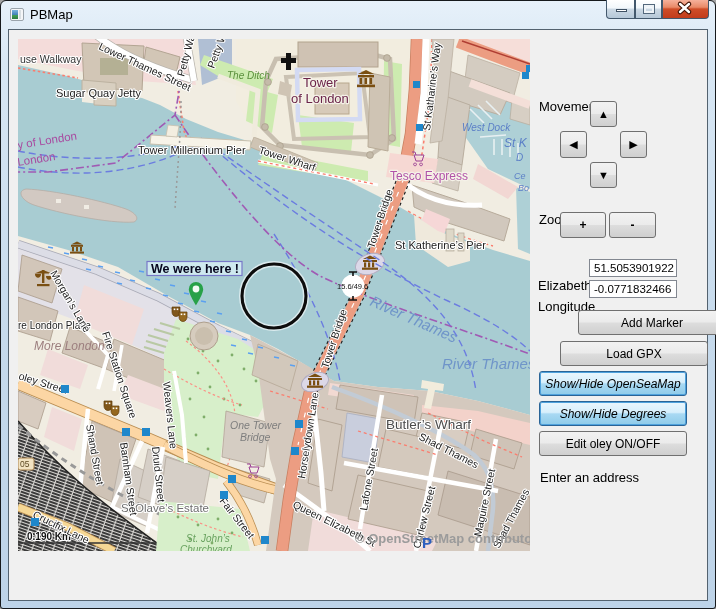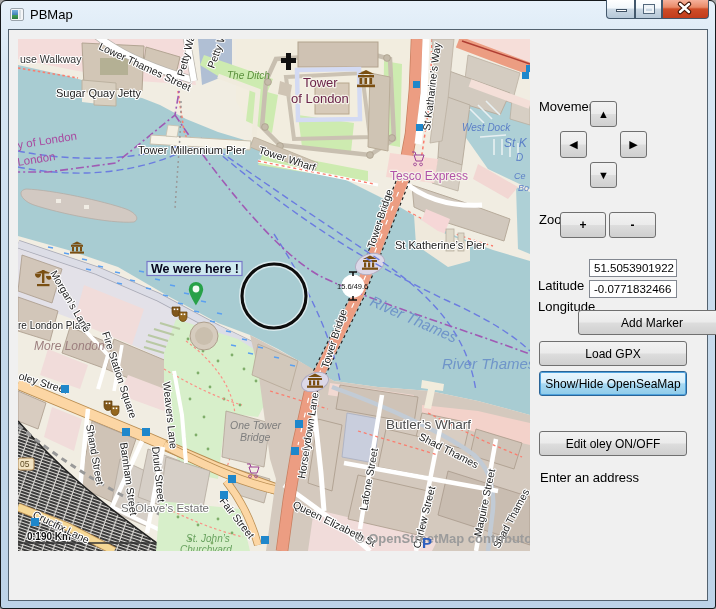--- a/index.html
+++ b/index.html
@@ -25,21 +25,21 @@
     background:linear-gradient(180deg,#f6b19b 0%,#e98a68 40%,#cf4d28 50%,#c23c1b 100%);}
   #btnmin .g{position:absolute;left:9px;top:9px;width:11px;height:3px;background:#fff;border:1px solid #3e5062;}
   #btnmax .g{position:absolute;left:8px;top:5px;width:10px;height:8px;background:transparent;border:2px solid #eef3f7;outline:1px solid #53687c;}
   
   .lbl{position:absolute;font-size:13px;color:#000;margin-top:19px;}
   .btn{position:absolute;border:1px solid #707070;border-radius:3px;
     background:linear-gradient(180deg,#f2f2f2 0%,#ebebeb 48%,#dddddd 52%,#cfcfcf 100%);
     font-size:12px;color:#000;text-align:center;display:flex;align-items:center;justify-content:center;}
   .btnblue{border:1px solid #2a6496;border-radius:3px;
     background:linear-gradient(180deg,#eaf6fd 0%,#d7effc 45%,#a9d9f3 52%,#8ecbe9 100%);
-    box-shadow:0 0 0 1px #4fa2dd inset;}
+    box-shadow:0 0 0 1px #4fa2dd inset;font-style:italic;}
   .tbox{position:absolute;background:#fff;border:1px solid #828790;font-size:11.5px;color:#000;
     padding:2px 0 0 4px;}
   .arr{font-size:11px;line-height:1;}
 </style>
 </head>
 <body>
 <div id="win">
   <div id="outerborder"></div>
   <div id="appicon">
       <div class="i1"></div>
@@ -504,22 +504,23 @@
     </div>
   <div class="btn" style="left:620px;top:131px;width:27px;height:27px;">
       <span class="arr">▶</span>
     </div>
   <div class="btn" style="left:590px;top:162px;width:27px;height:26px;">
       <span class="arr">▼</span>
     </div>
   <div class="lbl" style="left:539px;top:193px;">Zoom</div>
   <div class="btn" style="left:560px;top:212px;width:46px;height:26px;font-weight:bold;">+</div>
   <div class="btn" style="left:609px;top:212px;width:47px;height:26px;font-weight:bold;">-</div>
-  <div class="lbl" style="left:538px;top:259px;">Latitude</div>
+  <div class="lbl" style="left:538px;top:259px;">Elizabeth</div>
   <div class="tbox" style="left:589px;top:259px;width:88px;height:18px;">51.5053901922</div>
   <div class="lbl" style="left:538px;top:280px;">Longitude</div>
   <div class="tbox" style="left:589px;top:280px;width:88px;height:18px;">-0.0771832466</div>
   <div class="btn" style="left:539px;top:310px;width:148px;height:25px;margin-left:39px;">Add Marker</div>
-  <div class="btn" style="left:539px;top:341px;width:148px;height:25px;">Load GPX</div>
+  <div class="btn" style="left:560px;top:341px;width:148px;height:25px;">Load GPX</div>
   <div class="btn btnblue" style="left:539px;top:371px;width:148px;height:25px;">Show/Hide OpenSeaMap</div>
+  <div class="btn btnblue" style="left:539px;top:401px;width:148px;height:25px;">Show/Hide Degrees</div>
   <div class="btn" style="left:539px;top:431px;width:148px;height:25px;">Edit oley ON/OFF</div>
   <div class="lbl" style="left:540px;top:451px;text-align:center;">Enter an address</div>
 </div>
 
 </body></html>

